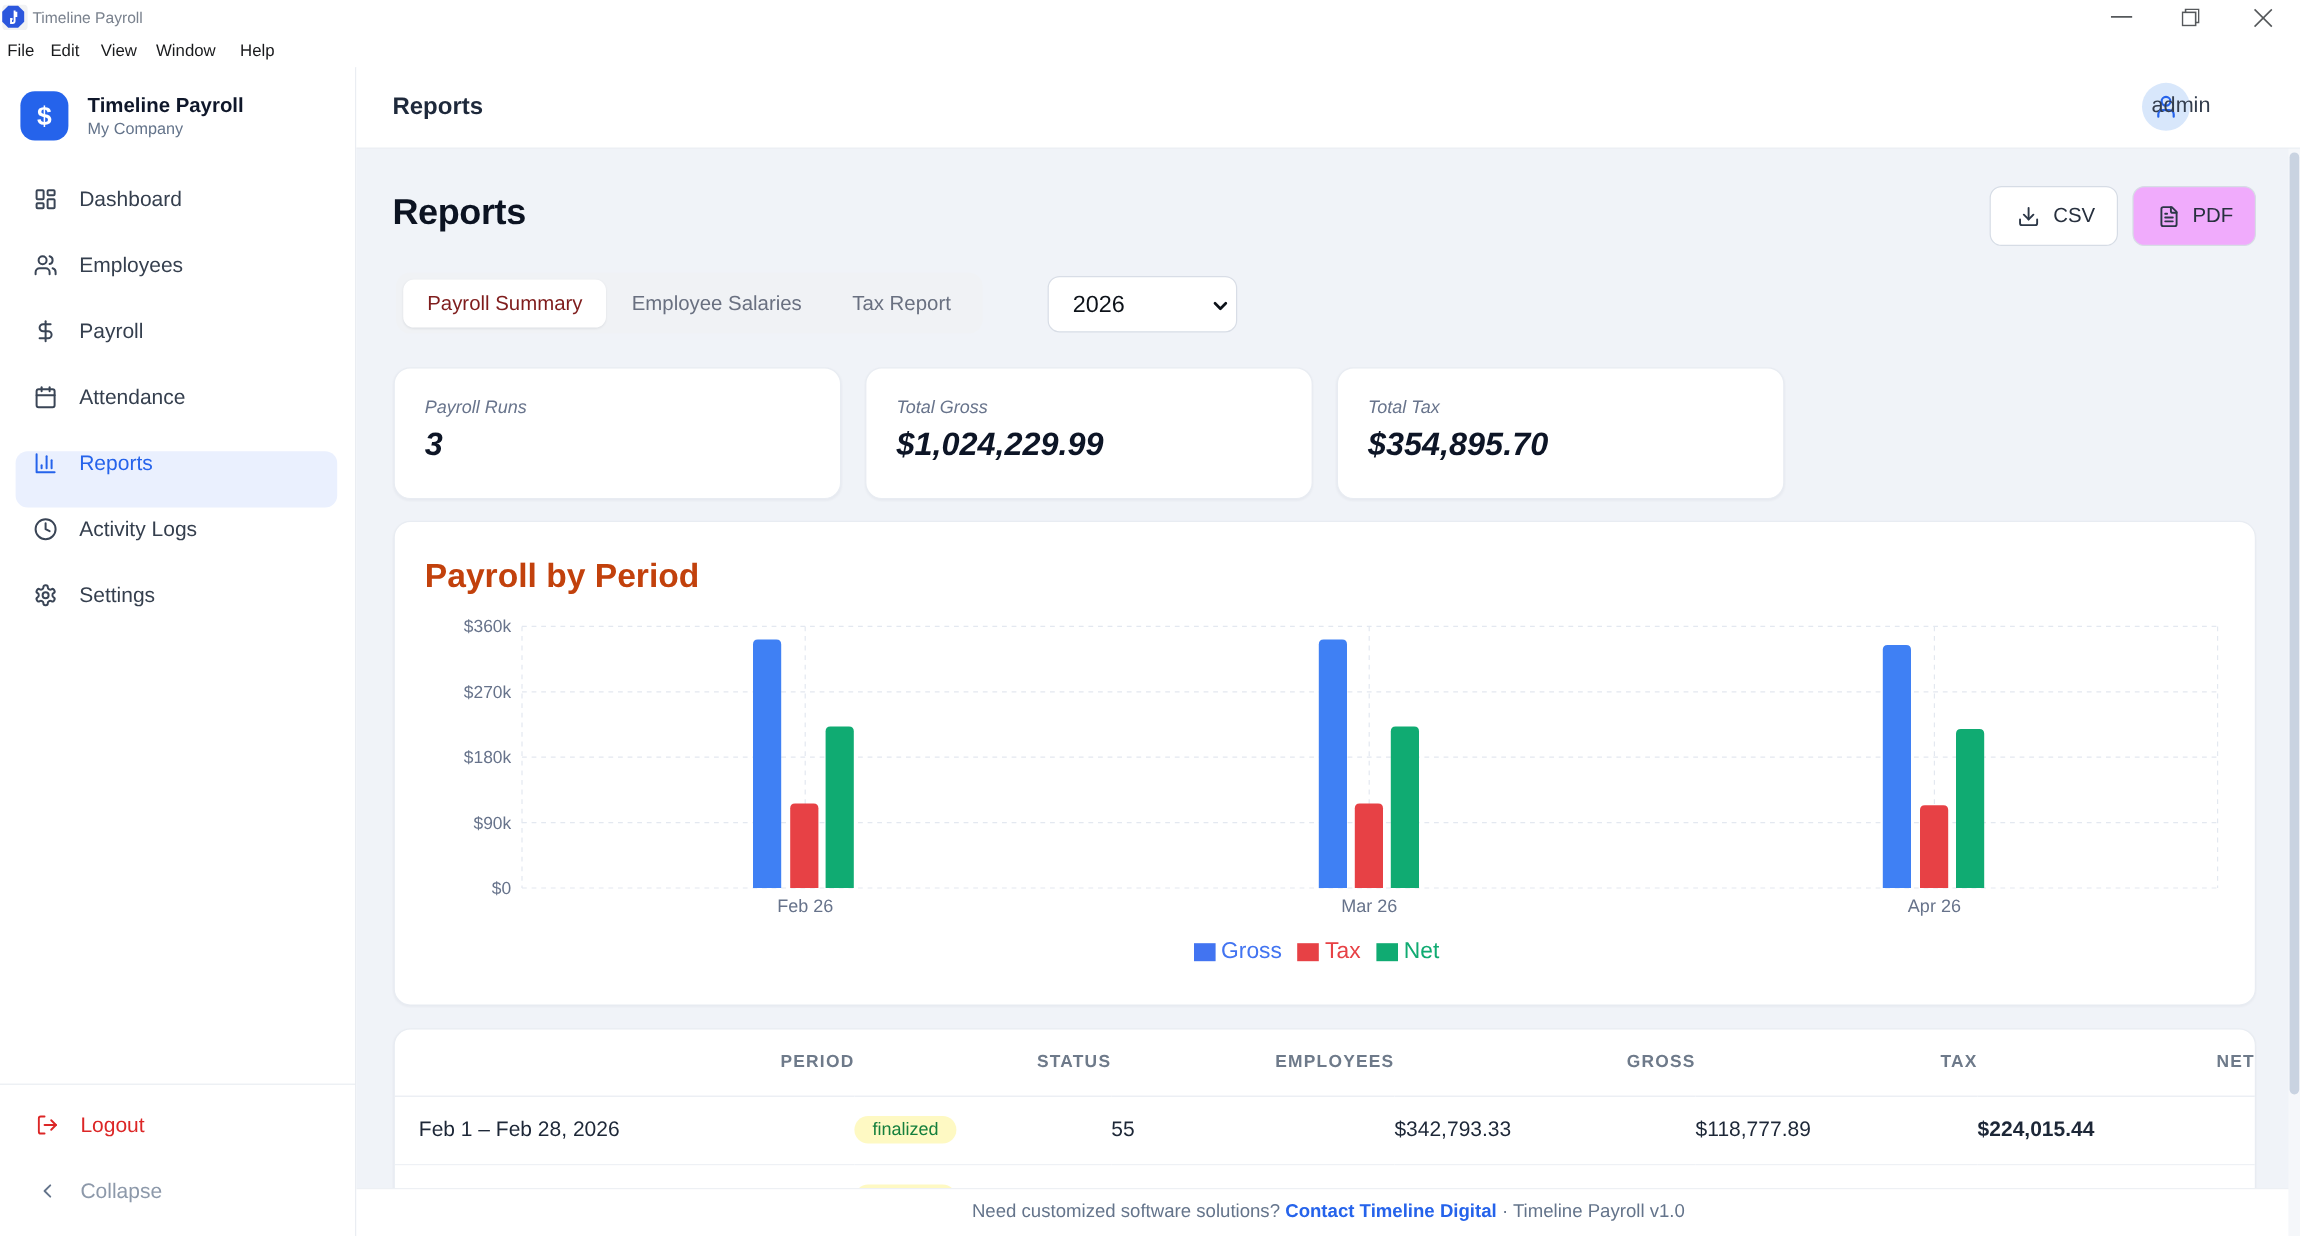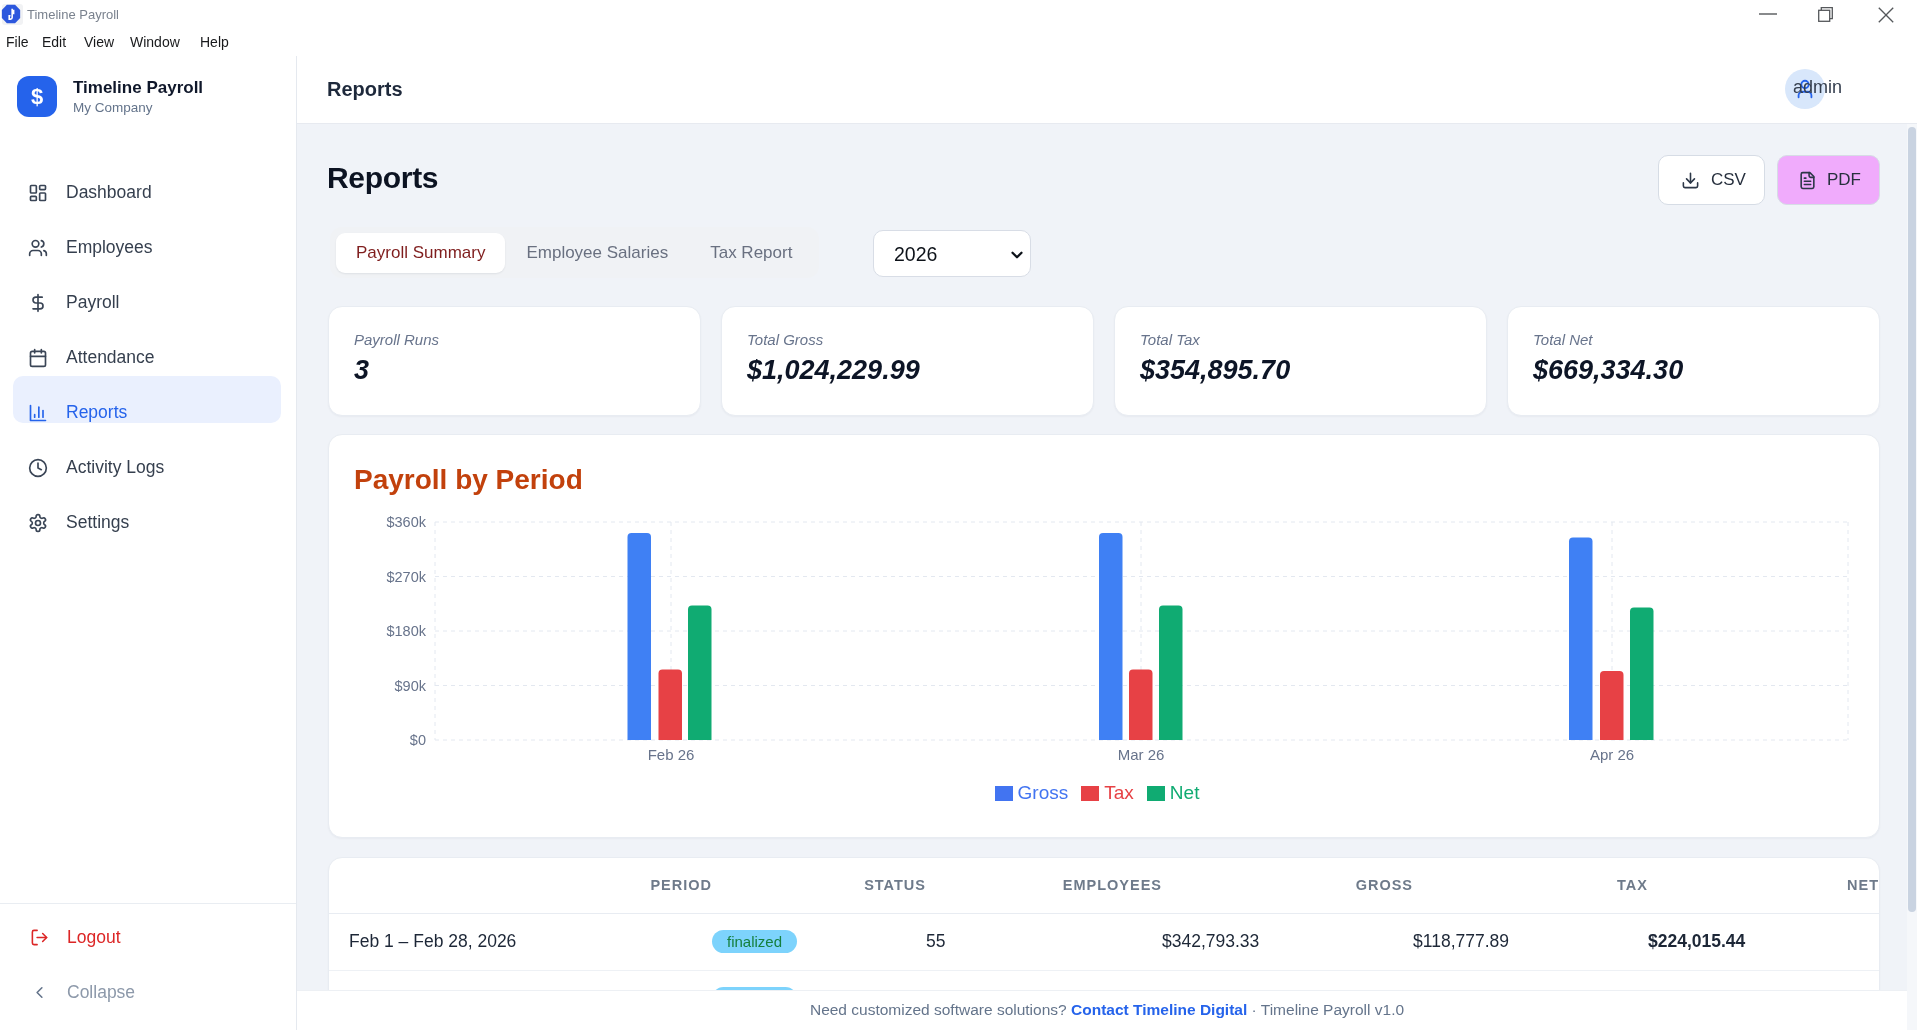--- a/index.html
+++ b/index.html
@@ -16,21 +16,21 @@
 #menubar { position:absolute; left:0; top:30px; width:1917px; height:26px; background:#fff; font-size:14px; color:#191a1c; }
 #menubar span { position:absolute; top:4px; }
 
 
 #sidebar { position:absolute; left:0; top:56px; width:297px; height:974px; background:#fff; border-right:1px solid #e5e9ef; }
 #logobox { position:absolute; left:17px; top:20px; width:40px; height:41px; background:#2563eb; border-radius:12px; color:#fff; font-size:22px; font-weight:700; text-align:center; line-height:41px; }
 #brand { position:absolute; left:73px; top:22px; }
 #brand .t1 { font-size:17px; font-weight:700; color:#0f172a; }
 #brand .t2 { font-size:13.5px; color:#64748b; margin-top:2px; }
 nav { position:absolute; left:13px; top:100px; width:268px; }
-.nv { position:relative; height:47px; margin-bottom:8px; border-radius:10px; display:flex; align-items:flex-end; color:#353f4e; font-size:17.5px; }
+.nv { position:relative; height:47px; margin-bottom:8px; border-radius:10px; display:flex; align-items:flex-start; color:#353f4e; font-size:17.5px; }
 .nv svg { margin-left:15px; }
 .nv span { margin-left:18px; }
 .nv.on { background:#eaf0fe; color:#2563eb; }
 #sbbottom { position:absolute; left:0; top:847px; width:296px; border-top:1px solid #e9edf2; }
 .nvb { position:relative; height:48px; margin:0 13px; display:flex; align-items:center; font-size:17.5px; }
 .nvb svg { margin-left:17px; }
 .nvb span { margin-left:18px; }
 
 
 #header { position:absolute; left:297px; top:56px; width:1620px; height:68px; background:#fff; border-bottom:1px solid #e7eaf0; }
@@ -56,21 +56,21 @@
 #chartcard { left:31px; top:310px; width:1552px; height:404px; }
 #chartcard h3 { position:absolute; left:25px; top:29px; font-size:28px; font-weight:700; color:#c2410c; }
 #legend { position:absolute; left:-7px; top:347px; width:100%; display:flex; justify-content:center; gap:13px; }
 .lgi { display:flex; align-items:center; gap:5px; font-size:19px; }
 .lgi i { width:18px; height:15px; display:inline-block; }
 
 #tablecard { left:31px; top:733px; width:1552px; height:297px; border-radius:14px 14px 0 0; }
 table { width:100%; border-collapse:collapse; table-layout:fixed; }
 th { text-align:right; font-size:14.5px; font-weight:700; letter-spacing:1px; color:#6e7a8a; height:55px; border-bottom:1px solid #e8ecf2; }
 td { font-size:17.5px; color:#1d2737; height:57px; border-bottom:1px solid #eef1f5; }
-.pill { display:inline-block; background:#7dd3fc; color:#157f3d; font-size:15px; border-radius:13px; padding:3px 15px; }
+.pill { display:inline-block; background:#fef9c3; color:#157f3d; font-size:15px; border-radius:13px; padding:3px 15px; }
 td.net { font-weight:700; }
 
 
 #footer { position:absolute; left:297px; top:990px; width:1620px; height:40px; background:#fff; border-top:1px solid #edf0f4; font-size:15.5px; color:#64748b; text-align:center; line-height:38px; }
 #footer b { color:#2563eb; font-weight:700; }
 
 
 #sbtrack { position:absolute; left:1907px; top:124px; width:10px; height:906px; background:#f5f7fa; }
 #sbthumb { position:absolute; left:1908px; top:127px; width:8px; height:785px; background:#c9d3e1; border-radius:4px; }
 </style>
@@ -233,24 +233,20 @@
       <div class="lb">Payroll Runs</div>
       <div class="vl">3</div>
     </div>
   <div class="card stat" style="left:424px">
       <div class="lb">Total Gross</div>
       <div class="vl">$1,024,229.99</div>
     </div>
   <div class="card stat" style="left:817px">
       <div class="lb">Total Tax</div>
       <div class="vl">$354,895.70</div>
-    </div>
-  <div class="card stat" style="left:1210px">
-      <div class="lb">Total Net</div>
-      <div class="vl">$669,334.30</div>
     </div>
 
   <div class="card" id="chartcard">
     <h3>Payroll by Period</h3>
     <svg id="chartsvg" class="abs" style="left:0; top:52px" width="1552" height="292" viewBox="0 0 1552 292">
       <line x1="106" y1="35" x2="1519" y2="35" stroke="#e3e8f0" stroke-width="1" stroke-dasharray="4 4"></line>
       <line x1="106" y1="89.5" x2="1519" y2="89.5" stroke="#e3e8f0" stroke-width="1" stroke-dasharray="4 4"></line>
       <line x1="106" y1="144" x2="1519" y2="144" stroke="#e3e8f0" stroke-width="1" stroke-dasharray="4 4"></line>
       <line x1="106" y1="198.5" x2="1519" y2="198.5" stroke="#e3e8f0" stroke-width="1" stroke-dasharray="4 4"></line>
       <line x1="106" y1="253" x2="1519" y2="253" stroke="#e3e8f0" stroke-width="1" stroke-dasharray="4 4"></line>

